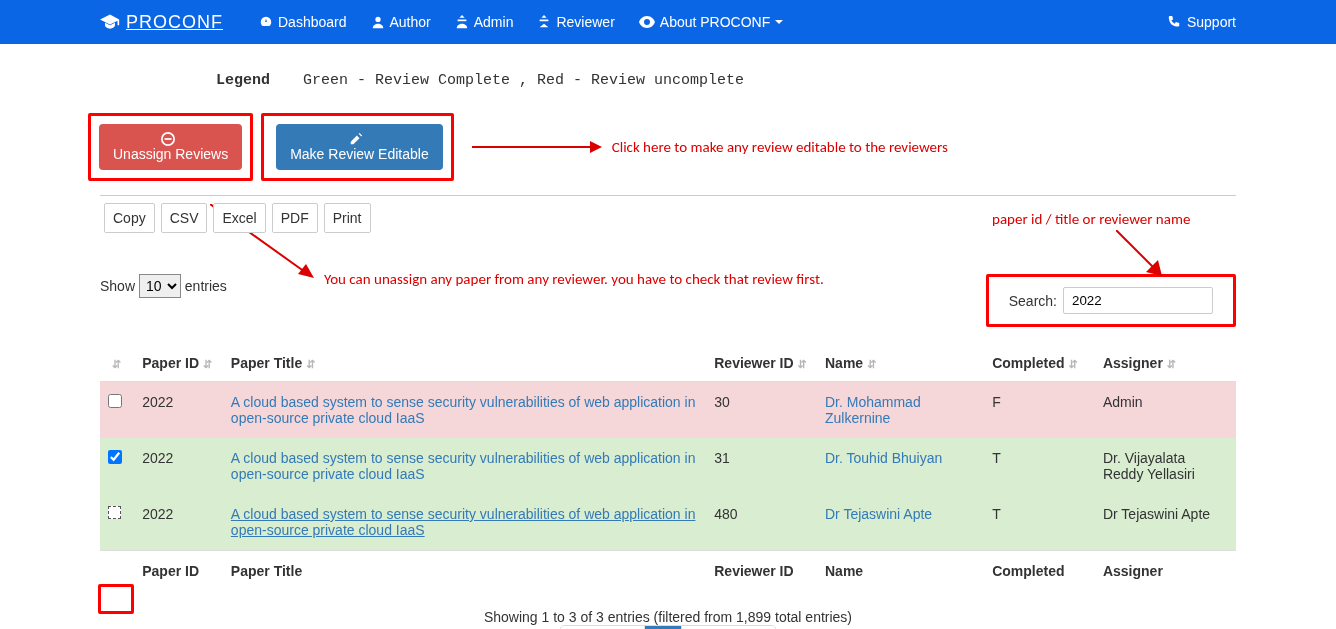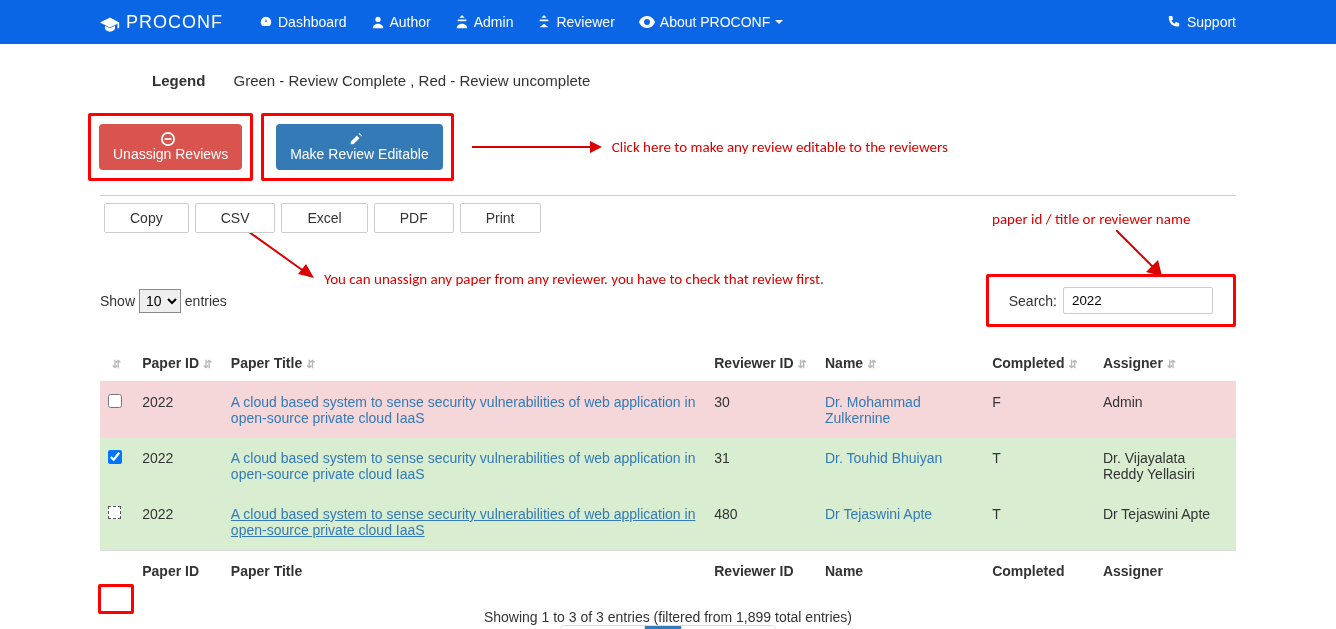--- a/index.html
+++ b/index.html
@@ -1,51 +1,51 @@
 <!DOCTYPE html>
 <html><head>
 <meta charset="utf-8">
 <style>
   * { box-sizing: border-box; margin: 0; padding: 0; }
   body { font-family: -apple-system, "Helvetica Neue", Helvetica, Arial, sans-serif; font-size: 14px; color: #333; background: #fff; width: 1336px; }
   .navbar { background: #0a66e5; height: 44px; display: flex; align-items: center; padding: 0 100px; color: #fff; }
-  .brand { font-size: 18px; font-weight: 400; letter-spacing: 1px; display: flex; align-items: flex-end; margin-right: 24px; }
+  .brand { font-size: 18px; font-weight: 400; letter-spacing: 1px; display: flex; align-items: center; margin-right: 24px; text-decoration: underline; }
   .brand svg { margin-right: 6px; }
   .nav-items { display: flex; }
   .nav-item { display: flex; align-items: center; color: #fff; padding: 0 12px; font-size: 14px; cursor: pointer; }
   .nav-item svg, .nav-item .glyph { margin-right: 5px; }
   .support { margin-left: auto; display: flex; align-items: center; cursor: pointer; }
   .support svg { margin-right: 6px; }
   .caret { margin-left: 5px; display: inline-block; width: 0; height: 0; border-left: 4px solid transparent; border-right: 4px solid transparent; border-top: 4px solid #fff; }
 
   .container { position: relative; padding: 0 100px; }
-  .legend-row { margin-top: 28px; margin-left: 52px; font-size: 15px; color: #333; }
+  .legend-row { margin-top: 28px; margin-left: 116px; font-size: 15px; color: #333; font-family: Liberation Mono, monospace; }
   .legend-label { font-weight: 700; margin-right: 24px; }
 
   .action-row { margin-top: 24px; display: flex; align-items: center; }
   .btn { display: inline-flex; align-items: center; padding: 8px 14px; border-radius: 4px; font-size: 14px; cursor: pointer; border: none; color: #fff; flex-direction: column; }
   .btn-danger { background: #d9534f; }
   .btn-primary { background: #337ab7; }
   .btn svg { margin-right: 6px; }
 
   .hilite { border: 3px solid #f00; border-radius: 2px; padding: 8px; display: inline-flex; }
   .hilite-1 { margin-left: -12px; }
   .hilite-2 { margin-left: 8px; padding-left: 12px; }
 
   .arrow-right { margin-left: 18px; }
   .annot-red { color: #da0000; font-family: Calibri, Arial, sans-serif; font-size: 15px; }
 
   .panel-area { position: relative; background: #fff; margin-top: 14px; border-top: 1px solid #ccc; }
   .export-row { position: absolute; top: 7px; left: 4px; display: flex; gap: 6px; z-index: 2;}
-  .small-btn { background: #fff; border: 1px solid #ccc; border-radius: 2px; padding: 6px 25px; font-size: 14px; color: #333; cursor: pointer; }
+  .small-btn { background: #fff; border: 1px solid #ccc; border-radius: 2px; padding: 6px 8px; font-size: 14px; color: #333; cursor: pointer; }
 
   .hint-search { position: absolute; top: -4px; right: 4px; text-align: left; width: 240px; }
   .arrow-down { position: absolute; }
 
-  .controls-row { display: flex; align-items: center; justify-content: space-between; margin-top: 78px; }
+  .controls-row { display: flex; align-items: flex-start; justify-content: space-between; margin-top: 78px; }
   .show-entries { font-size: 14px; }
   .show-entries select { font-size: 14px; padding: 2px; border:1px solid #888; background:#efefef;}
   .search-wrap { display: flex; align-items: center; }
   .search-wrap label { margin-right: 6px; }
   .search-wrap input { border: 1px solid #ccc; padding: 5px 8px; width: 150px; border-radius:2px;}
 
   .unassign-hint { position: absolute; top: 74px; left: 224px; }
 
   table.data { width: 100%; border-collapse: collapse; margin-top: 18px; }
   table.data th { text-align: left; font-weight: 700; font-size: 14px; padding: 10px 8px; border-bottom: 1px solid #ddd; vertical-align: bottom;}

